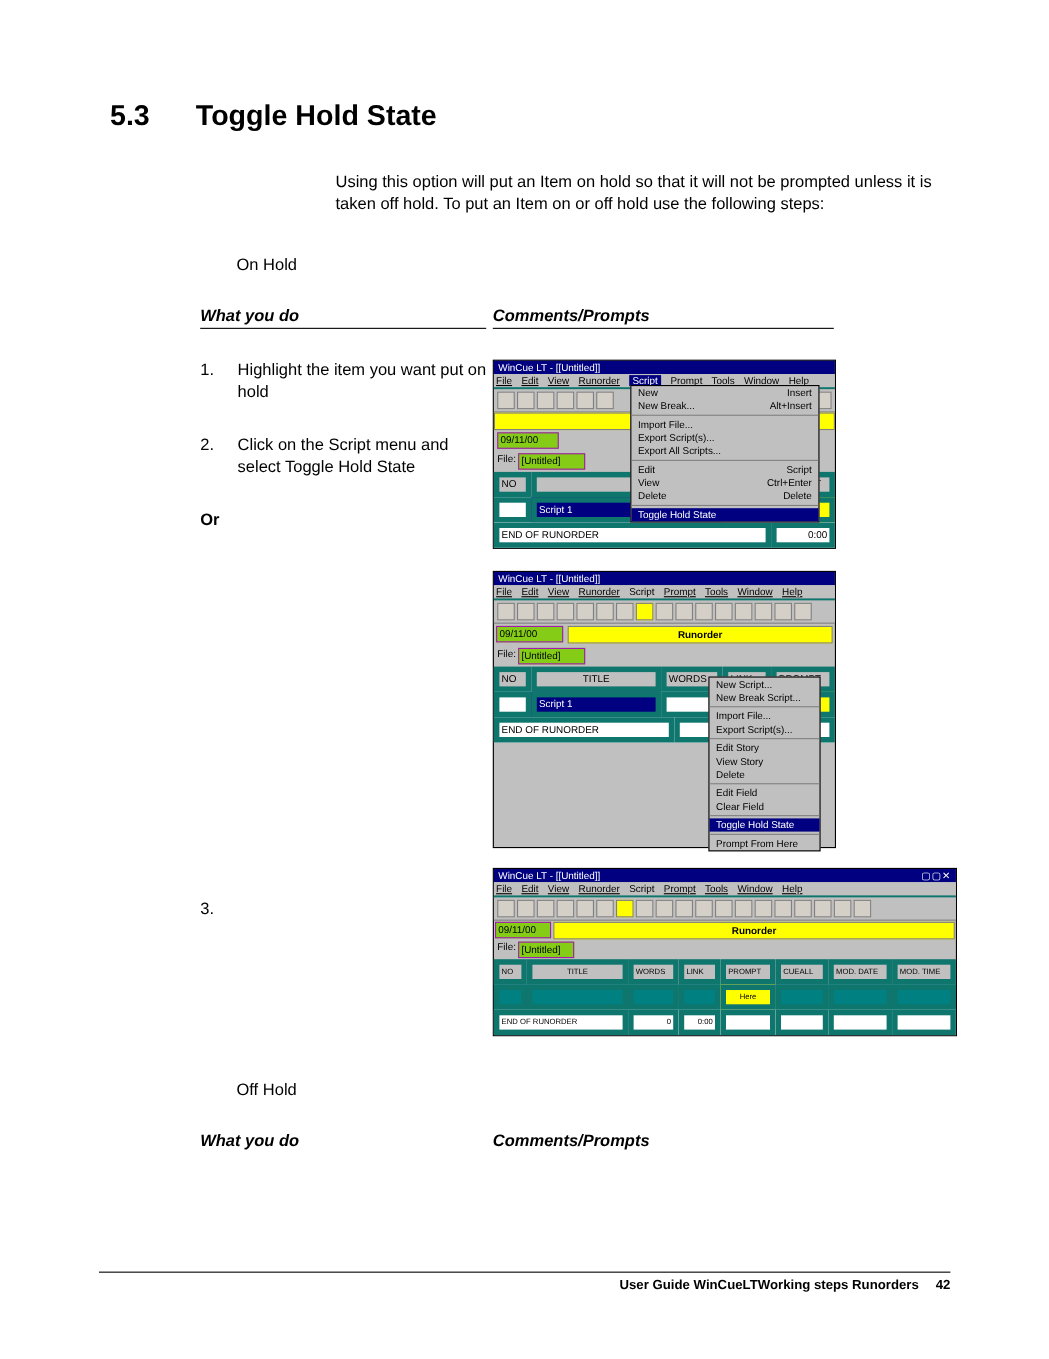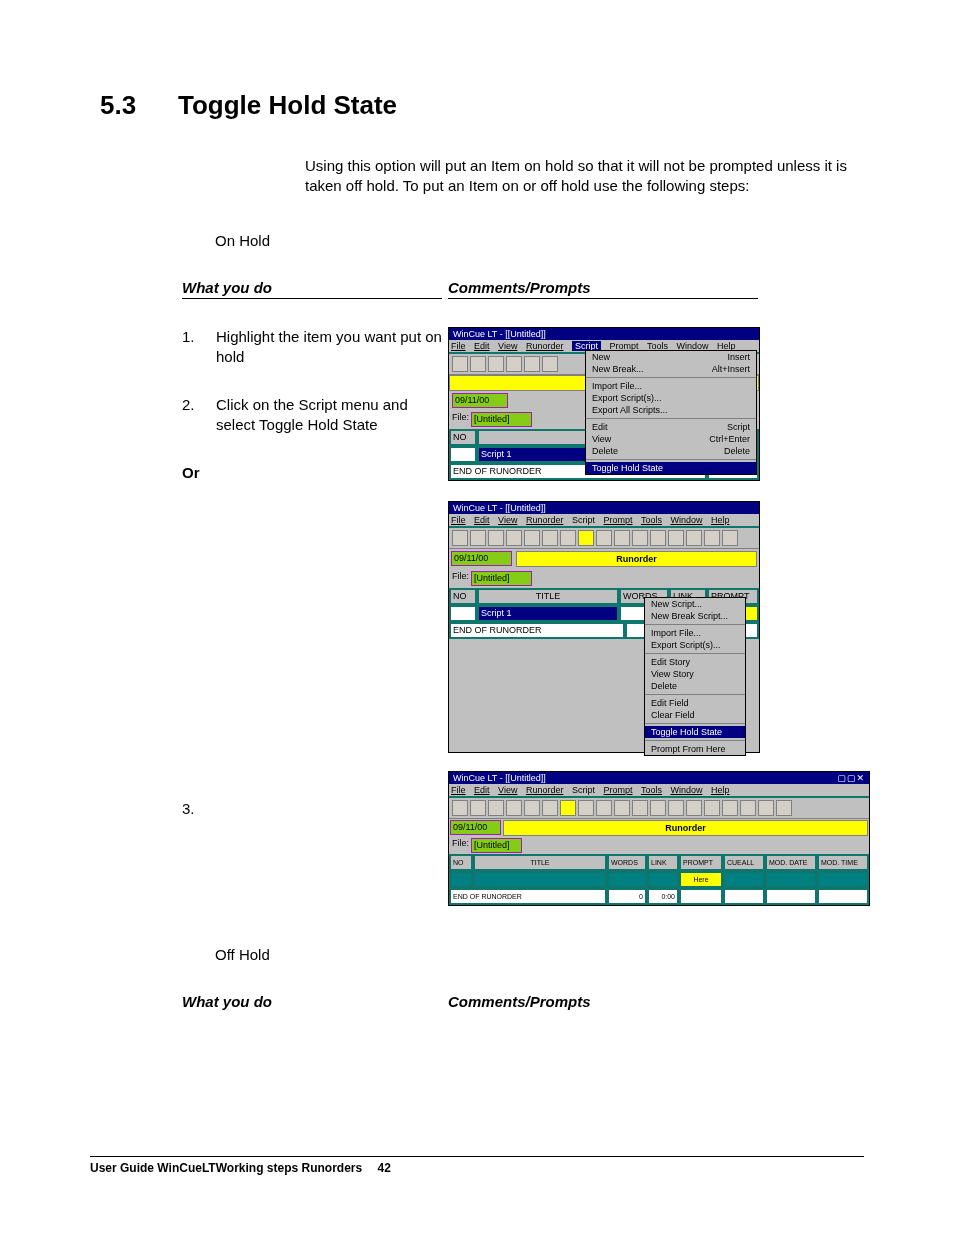--- a/index.html
+++ b/index.html
@@ -108,21 +108,21 @@
   .shot .toolbar {
     background:#c0c0c0; padding:2px 3px; border-bottom:1px solid #808080;
     display:flex; gap:2px;
   }
   .tbtn {
     width:14px; height:14px; background:#d4d0c8; border:1px solid #808080;
   }
   .yellowstrip { background:#ffff00; height:14px; border:1px solid #808080; }
   .inputline { background:#84cc16; border:1px solid #a21caf; padding:0 2px; height:13px; line-height:13px;}
   .row { display:flex; }
-  .cell { border:2px solid #0f766e; padding:0 2px; height:13px; line-height:13px; background:#fff;}
+  .cell { border:5px solid #0f766e; padding:0 2px; height:13px; line-height:13px; background:#fff;}
   .hdr { background:#c0c0c0; font-weight:normal; }
   .selrow { background:#000080; color:#fff; }
   .dropdown {
     position:absolute; background:#c0c0c0; border:1px solid #000; font-size:9px;
   }
   .dropdown div { padding:1px 6px; white-space:nowrap;}
   .dropdown div.sep { border-top:1px solid #808080; height:0; padding:0; margin:2px 0;}
   .dropdown div.hi { background:#000080; color:#fff; }
   .runorder-label {
     background:#ffff00; font-weight:bold; text-align:center; height:14px; line-height:14px;
@@ -133,21 +133,21 @@
   .footer {
     position: absolute;
     left: 90px;
     right: 90px;
     bottom: 60px;
     border-top: 1px solid #000;
     padding-top: 4px;
     font-size: 12px;
     font-weight: bold;
     display: flex;
-    justify-content: flex-start;
+    justify-content: flex-end;
   }
   .footer .pg { margin-left:12px; }
 </style>
 </head>
 <body>
 
 <div class="page">
 
   <div class="section-heading">
     <span class="num">5.3</span><span>Toggle Hold State</span>
@@ -227,21 +227,21 @@
           <div class="cell" style="width:20px;"></div>
           <div class="cell selrow" style="flex:1;">Script 1</div>
           <div class="cell" style="width:30px; text-align:right;">0:00</div>
           <div class="cell" style="width:44px; background:#ffff00;">Here</div>
         </div>
         <div class="row">
           <div class="cell" style="flex:1;">END OF RUNORDER</div>
           <div class="cell" style="width:44px; text-align:right;">0:00</div>
         </div>
 
-        <div class="dropdown" style="top:22px; left:136px; width:170px;">
+        <div class="dropdown" style="top:22px; left:124px; width:170px;">
           <div><span>New</span><span style="float:right">Insert</span></div>
           <div><span>New Break...</span><span style="float:right">Alt+Insert</span></div>
           <div class="sep"></div>
           <div>Import File...</div>
           <div>Export Script(s)...</div>
           <div>Export All Scripts...</div>
           <div class="sep"></div>
           <div><span>Edit</span><span style="float:right">Script</span></div>
           <div><span>View</span><span style="float:right">Ctrl+Enter</span></div>
           <div><span>Delete</span><span style="float:right">Delete</span></div>

